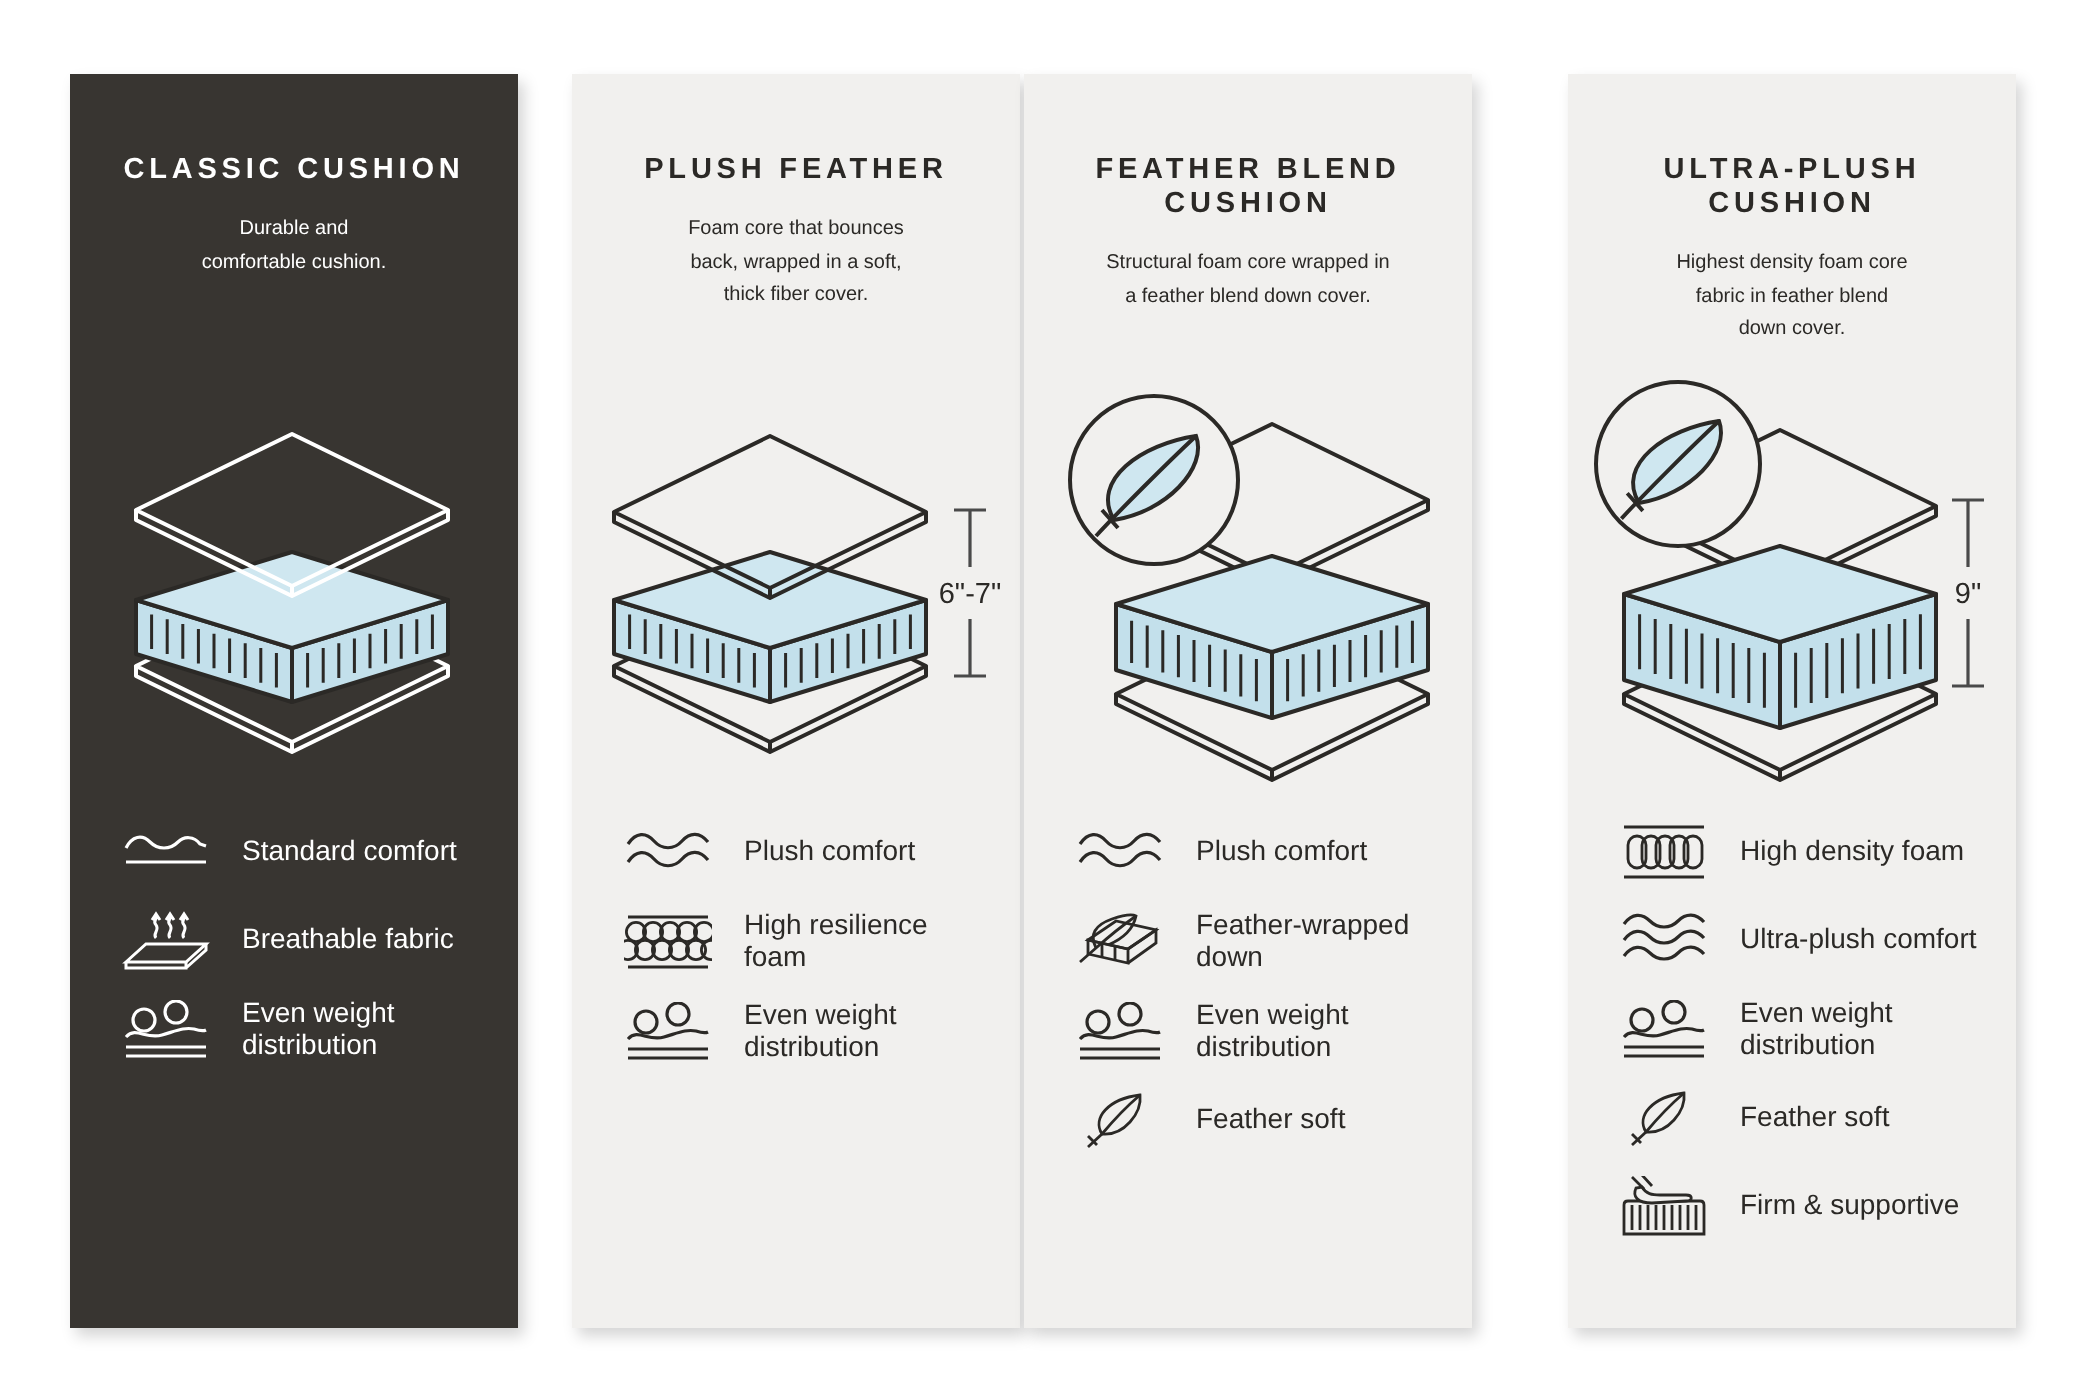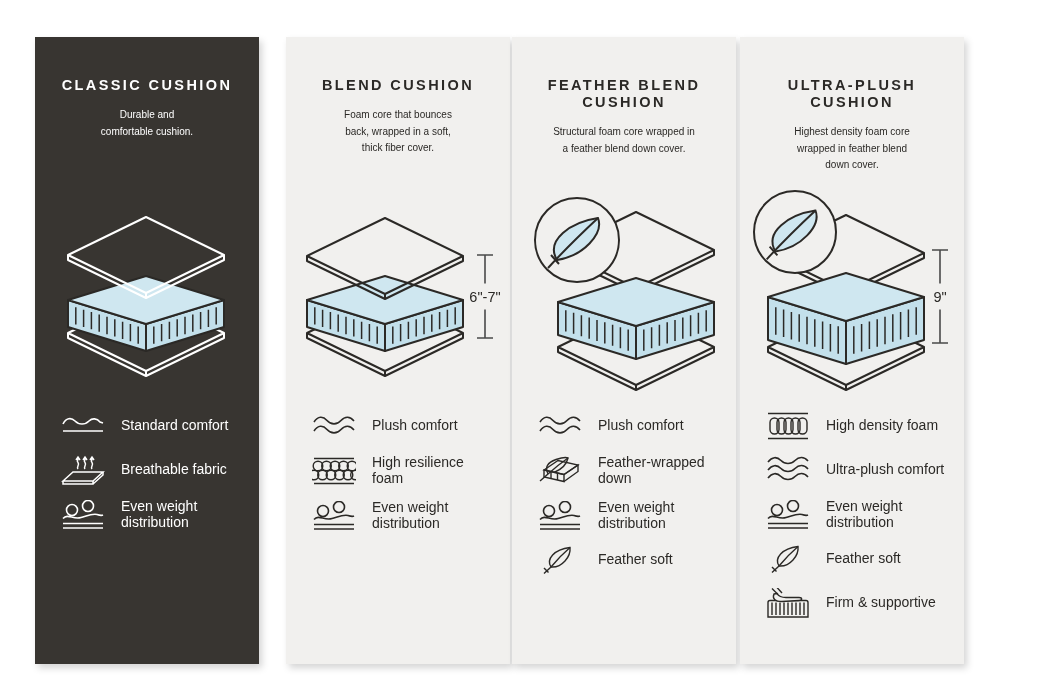--- a/index.html
+++ b/index.html
@@ -3,21 +3,21 @@
 <meta charset="utf-8">
 <style>
   html,body{margin:0;padding:0;}
   body{width:1049px;height:700px;background:#ffffff;font-family:"Liberation Sans",sans-serif;position:relative;overflow:hidden;}
   .panel{position:absolute;top:37px;width:224px;height:627px;box-shadow:3px 4px 7px rgba(0,0,0,0.17);box-sizing:border-box;}
   .panel.light{background:#f1f0ee;color:#2b2926;--bg:#f1f0ee;}
   .panel.dark{background:#383531;color:#ffffff;--bg:#383531;}
   #panel-classic{left:35px;}
   #panel-plush{left:286px;}
   #panel-feather{left:512px;}
-  #panel-ultra{left:740px;}
+  #panel-ultra{left:784px;}
   .title{margin:0;padding-top:40px;text-align:center;font-size:14.5px;font-weight:bold;letter-spacing:2.4px;line-height:17px;white-space:pre-line;}
   .desc{margin:13px 10px 0;text-align:center;font-size:10px;line-height:16.5px;white-space:pre-line;}
   .illus{position:absolute;left:0;top:153px;width:224px;height:240px;pointer-events:none;}
   .features{position:absolute;left:26px;top:374px;right:6px;}
   .frow{display:flex;align-items:center;margin-bottom:14px;min-height:30px;}
   .ficon{width:44px;height:30px;flex:0 0 44px;color:#2b2926;}
   .panel.dark .ficon{color:#ffffff;}
   .flabel{margin-left:16px;font-size:14px;line-height:15.5px;white-space:pre-line;}
 </style>
 </head>
@@ -161,21 +161,21 @@
       <svg class="ficon">
           <use href="#i-even-weight"></use>
         </svg>
       <span class="flabel">Even weight
 distribution</span>
     </div>
   </div>
 </div>
 
 <div class="panel light" id="panel-plush">
-  <h2 class="title">BLEND CUSHION</h2>
+  <h2 class="title">PLUSH FEATHER</h2>
   <p class="desc">Foam core that bounces
 back, wrapped in a soft,
 thick fiber cover.</p>
   <svg class="illus" viewBox="0 0 224 240">
       <path d="M99,105 L177,143 L99,181 L21,143 Z" fill="none" stroke="#2b2926" stroke-width="2" stroke-linejoin="round"></path>
       <path d="M21,143 L21,148 L99,186 L177,148 L177,143 M99,181 L99,186" fill="none" stroke="#2b2926" stroke-width="2" stroke-linejoin="round"></path>
       <path d="M21,110 L99,134 L99,161 L21,137 Z" fill="#c3e0eb" stroke="#2b2926" stroke-width="2" stroke-linejoin="round"></path>
       <path d="M177,110 L99,134 L99,161 L177,137 Z" fill="#c3e0eb" stroke="#2b2926" stroke-width="2" stroke-linejoin="round"></path>
       <path d="M99,86 L177,110 L99,134 L21,110 Z" fill="#cfe7f0" stroke="#2b2926" stroke-width="2" stroke-linejoin="round"></path>
       <path d="M28.8,117.26 L28.8,134.54 M106.8,136.45999999999998 L106.8,153.73999999999998 M36.6,119.66 L36.6,136.94 M114.6,134.06 L114.6,151.33999999999997 M44.4,122.06 L44.4,139.34 M122.4,131.66 L122.4,148.94 M52.2,124.46 L52.2,141.73999999999998 M130.2,129.26 L130.2,146.54 M60,126.86 L60,144.14 M138,126.86 L138,144.14 M67.8,129.26 L67.8,146.54 M145.8,124.46 L145.8,141.73999999999998 M75.6,131.66 L75.6,148.94 M153.6,122.06 L153.6,139.34 M83.4,134.06 L83.4,151.33999999999997 M161.4,119.66 L161.4,136.94 M91.2,136.45999999999998 L91.2,153.73999999999998 M169.2,117.26 L169.2,134.54 " stroke="#2b2926" stroke-width="1.5" fill="none"></path>
@@ -255,21 +255,21 @@
         </svg>
       <span class="flabel">Feather soft</span>
     </div>
   </div>
 </div>
 
 <div class="panel light" id="panel-ultra">
   <h2 class="title">ULTRA-PLUSH
 CUSHION</h2>
   <p class="desc">Highest density foam core
-wrapped in feather blend
+fabric in feather blend
 down cover.</p>
   <svg class="illus" viewBox="0 0 224 240">
       <path d="M106,25 L184,63 L106,101 L28,63 Z" fill="none" stroke="#2b2926" stroke-width="2" stroke-linejoin="round"></path>
       <path d="M28,63 L28,68 L106,106 L184,68 L184,63 M106,101 L106,106" fill="none" stroke="#2b2926" stroke-width="2" stroke-linejoin="round"></path>
       <circle cx="55" cy="42" r="41" fill="#f1f0ee" stroke="#2b2926" stroke-width="2"></circle>
       <g transform="translate(55,42) scale(0.9761904761904762)">
         <path d="M-20,20 C-32,0 -6,-18 21,-22 C27,-6 6,16 -20,20 Z" fill="#cfe7f0" stroke="#2b2926" stroke-width="2"></path>
         <path d="M-29,28 C-18,16 6,-8 21,-22 M-26,15 L-18,24" fill="none" stroke="#2b2926" stroke-width="2"></path>
       </g>
       <path d="M106,119 L184,157 L106,195 L28,157 Z" fill="none" stroke="#2b2926" stroke-width="2" stroke-linejoin="round"></path>

